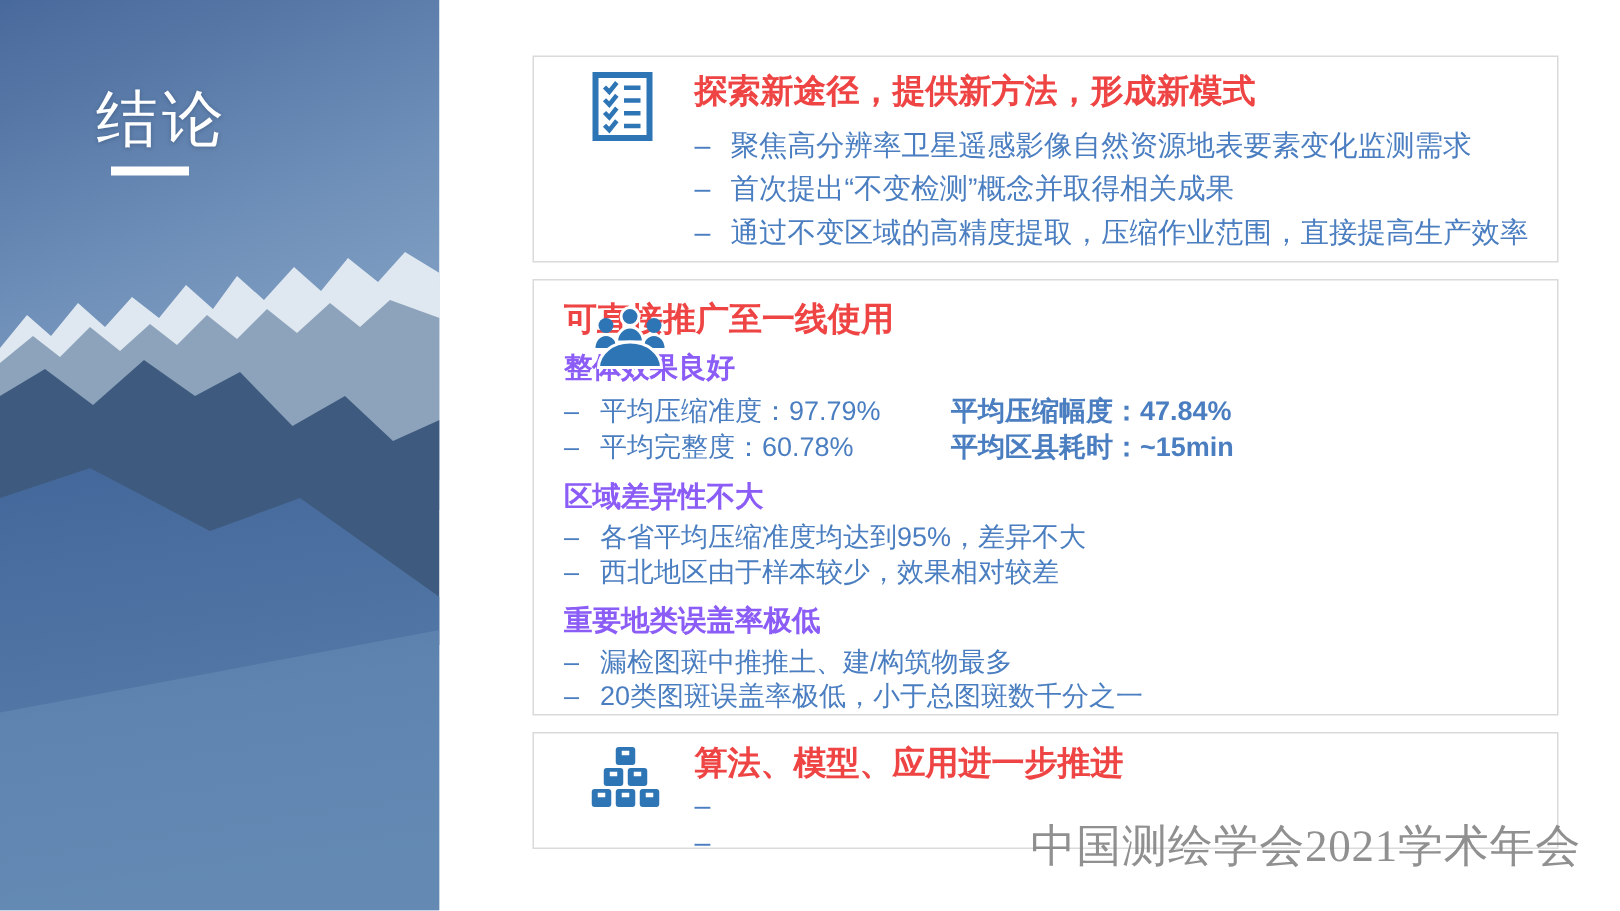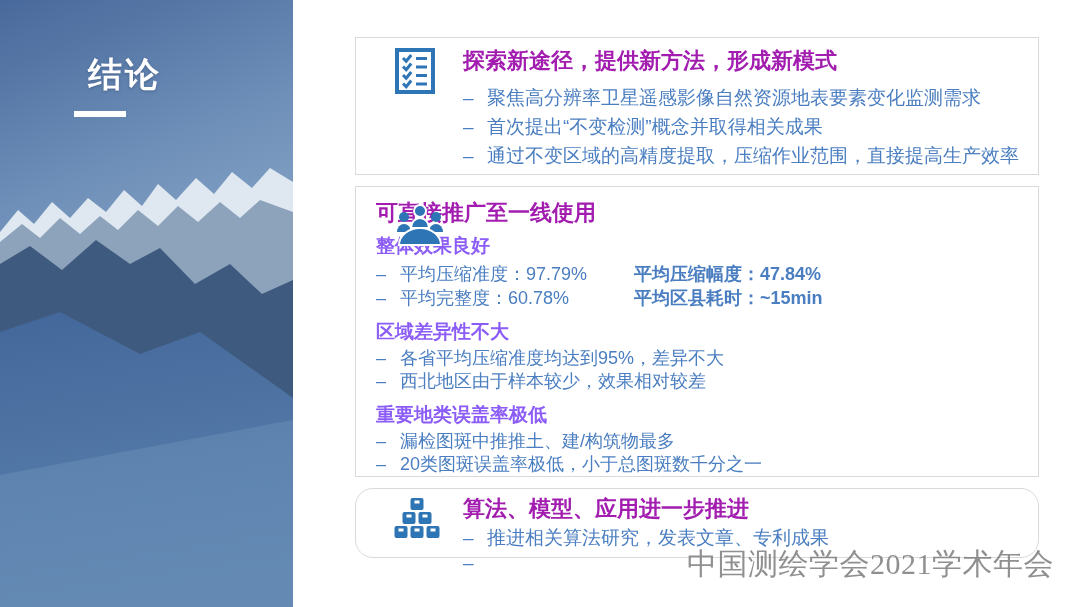--- a/index.html
+++ b/index.html
@@ -6,45 +6,45 @@
   body{
     width:1080px;height:607px;position:relative;background:#ffffff;overflow:hidden;
     font-family:"Liberation Sans","DejaVu Sans",sans-serif;
   }
   
   .photo{
     position:absolute;left:0;top:0;width:293px;height:607px;overflow:hidden;
   }
   .photo svg{display:block;width:293px;height:607px;}
   .slide-title{
-    position:absolute;left:88px;top:52px;
-    color:#ffffff;font-size:34px;font-weight:bold;letter-spacing:3px;
+    position:absolute;left:64px;top:52px;
+    color:#ffffff;font-size:41px;font-weight:normal;letter-spacing:3px;
     text-shadow:0 1px 3px rgba(30,50,80,.35);
   }
   .title-underline{
     position:absolute;left:74px;top:111px;width:52px;height:6px;background:#ffffff;
   }
   
   .card{
     position:absolute;left:355px;width:684px;background:#ffffff;
     border:1px solid #dadada;box-sizing:border-box;
   }
   .card1{top:37px;height:138px;}
   .card2{top:186px;height:291px;}
-  .card3{top:488px;height:70px;border-radius:18px;}
+  .card3{top:488px;height:78px;}
   .icon-wrap{position:absolute;left:38px;}
   .card1 .icon-wrap{top:10px;}
   .card2 .icon-wrap{top:16px;}
   .card3 .icon-wrap{top:8px;}
   .content{margin-left:107px;margin-right:14px;}
   .card1 .content{padding-top:9px;}
   .card2 .content{padding-top:12px;margin-left:20px;}
   .card3 .content{padding-top:6px;}
   .card-title{
-    margin:0;font-size:22px;line-height:28px;font-weight:bold;color:#a21caf;
+    margin:0;font-size:22px;line-height:28px;font-weight:bold;color:#ef4444;
   }
   .sub-heading{
     margin:0;font-size:19px;line-height:24px;font-weight:bold;color:#8b5cf6;
   }
   .card2 .sub-heading.first{margin-top:7px;}
   .card2 .sub-heading.later{margin-top:10px;}
   .bullets1{margin-top:8px;}
   .bullet-row{
     display:flex;align-items:baseline;
     font-size:19px;color:#4a7ec0;
@@ -207,21 +207,20 @@
         <rect x="20.5" y="31.5" width="5" height="3"></rect>
         <rect x="36.5" y="31.5" width="5" height="3"></rect>
       </g>
     </svg>
   </span>
   <div class="content">
     <h2 class="card-title">算法、模型、应用进一步推进</h2>
     <div class="bullets1">
       <div class="bullet-row">
         <span class="dash">–</span>
-        <span>推进相关算法研究，发表文章、专利成果</span>
       </div>
       <div class="bullet-row">
         <span class="dash">–</span>
       </div>
     </div>
   </div>
 </section>
 
 <div class="watermark">中国测绘学会2021学术年会</div>
 

